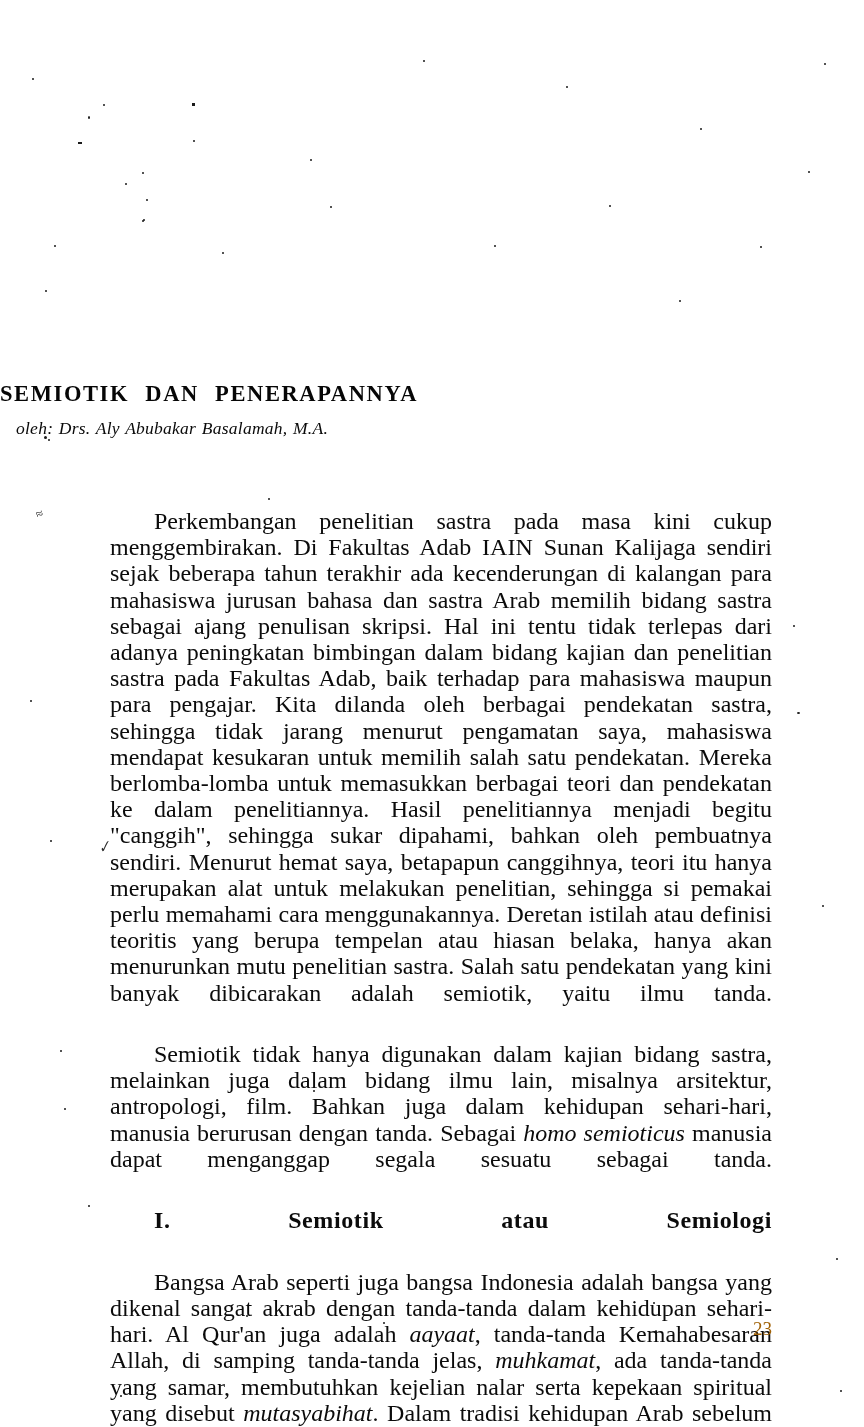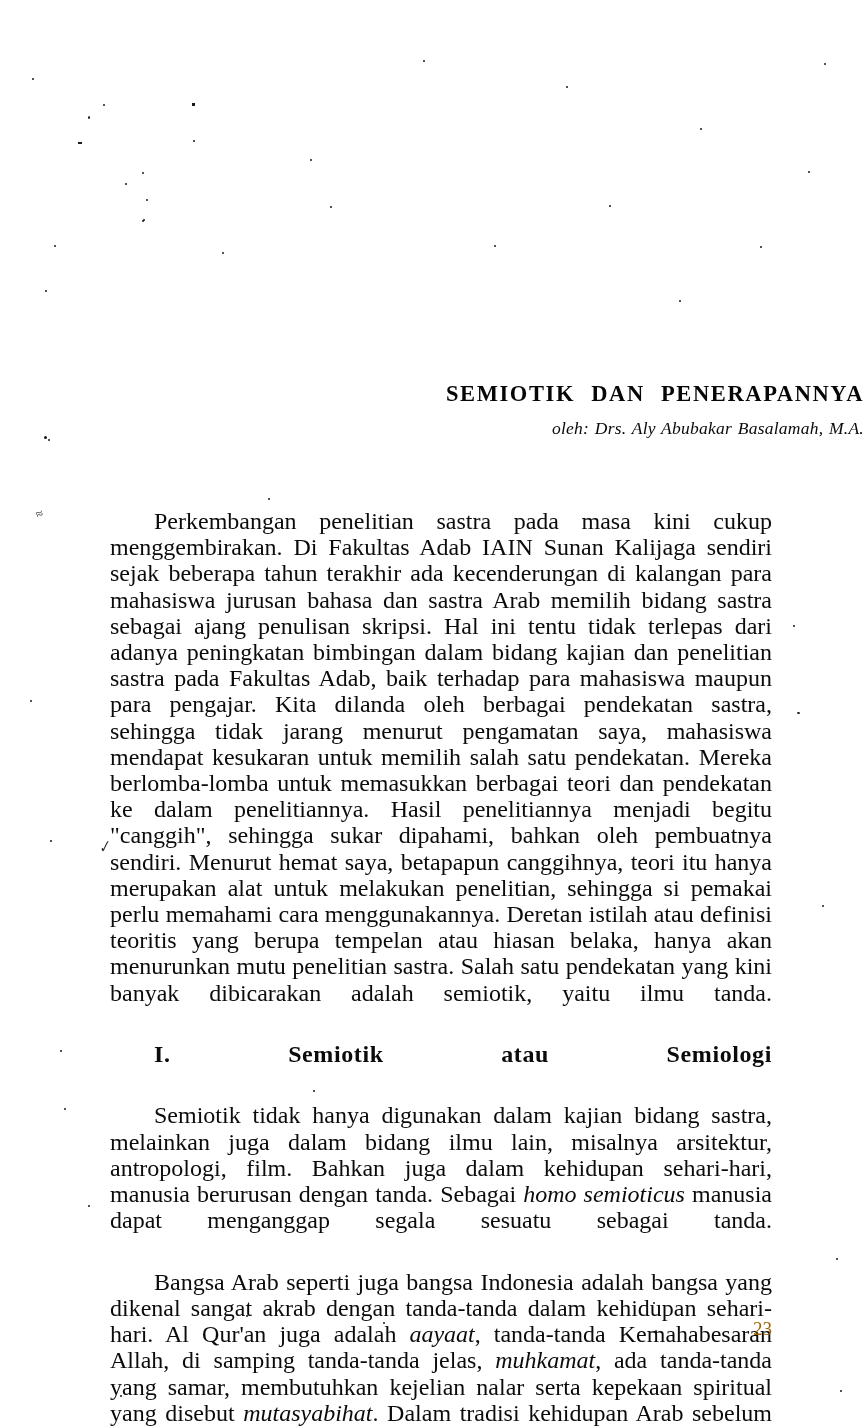--- a/index.html
+++ b/index.html
@@ -34,21 +34,21 @@
     pointer-events: none;
     user-select: none;
   }
 
   
   .title-block {
     position: absolute;
     left: 0;
     right: 0;
     top: 378px;
-    text-align: right;
+    text-align: left;
   }
   .title-line {
     font-family: "Liberation Serif", "DejaVu Serif", serif;
     font-weight: bold;
     font-size: 22.5px;
     letter-spacing: 1.6px;
     word-spacing: 9px;
     line-height: 31px;
     color: #060606;
   }
@@ -170,25 +170,25 @@
 
   <div class="title-block">
     <div class="title-line">SEMIOTIK  DAN  PENERAPANNYA</div>
     <div class="byline">oleh: Drs. Aly Abubakar Basalamah, M.A.</div>
   </div>
 
   <div class="column">
 
     <p class="body">Perkembangan penelitian sastra pada masa kini cukup menggembirakan. Di Fakultas Adab IAIN Sunan Kalijaga sendiri sejak beberapa tahun terakhir ada kecenderungan di kalangan para mahasiswa jurusan bahasa dan sastra Arab memilih bidang sastra sebagai ajang penulisan skripsi. Hal ini tentu tidak terlepas dari adanya peningkatan bimbingan dalam bidang kajian dan penelitian sastra pada Fakultas Adab, baik terhadap para mahasiswa maupun para pengajar. Kita dilanda oleh berbagai pendekatan sastra, sehingga tidak jarang menurut pengamatan saya, mahasiswa mendapat kesukaran untuk memilih salah satu pendekatan. Mereka berlomba-lomba untuk memasukkan berbagai teori dan pendekatan ke dalam penelitiannya. Hasil penelitiannya menjadi begitu "canggih", sehingga sukar dipahami, bahkan oleh pembuatnya sendiri. Menurut hemat saya, betapapun canggihnya, teori itu hanya merupakan alat untuk melakukan penelitian, sehingga si pemakai perlu memahami cara menggunakannya. Deretan istilah atau definisi teoritis yang berupa tempelan atau hiasan belaka, hanya akan menurunkan mutu penelitian sastra. Salah satu pendekatan yang kini banyak dibicarakan adalah semiotik, yaitu ilmu tanda.</p>
 
-    <p class="body section-heading">I.  Semiotik  atau  Semiologi</p>
-
     <p class="body">
       <span>Semiotik tidak hanya digunakan dalam kajian bidang sastra, melainkan juga dalam bidang ilmu lain, misalnya arsitektur, antropologi, film. Bahkan juga dalam kehidupan sehari-hari, manusia berurusan dengan tanda. Sebagai </span><em class="term">homo semioticus</em><span> manusia dapat menganggap segala sesuatu sebagai tanda.</span>
     </p>
+
+    <p class="body section-heading">I.  Semiotik  atau  Semiologi</p>
 
     <p class="body">
       <span>Bangsa Arab seperti juga bangsa Indonesia adalah bangsa yang dikenal sangat akrab dengan tanda-tanda dalam kehidupan sehari-hari. Al Qur'an juga adalah </span><em class="term">aayaat</em><span>, tanda-tanda Kemahabesaran Allah, di samping tanda-tanda jelas, </span><em class="term">muhkamat</em><span>, ada tanda-tanda yang samar, membutuhkan kejelian nalar serta kepekaan spiritual yang disebut </span><em class="term">mutasyabihat</em><span>. Dalam tradisi kehidupan Arab sebelum Islam telah dikenal berbagai tanda yang mempengaruhi sikap dan perilaku kehidupan masyarakat Arab saat itu, misalnya burung yang terbang</span>
     </p>
 
   </div>
 
   <div class="folio">23</div>
 
 </div>

